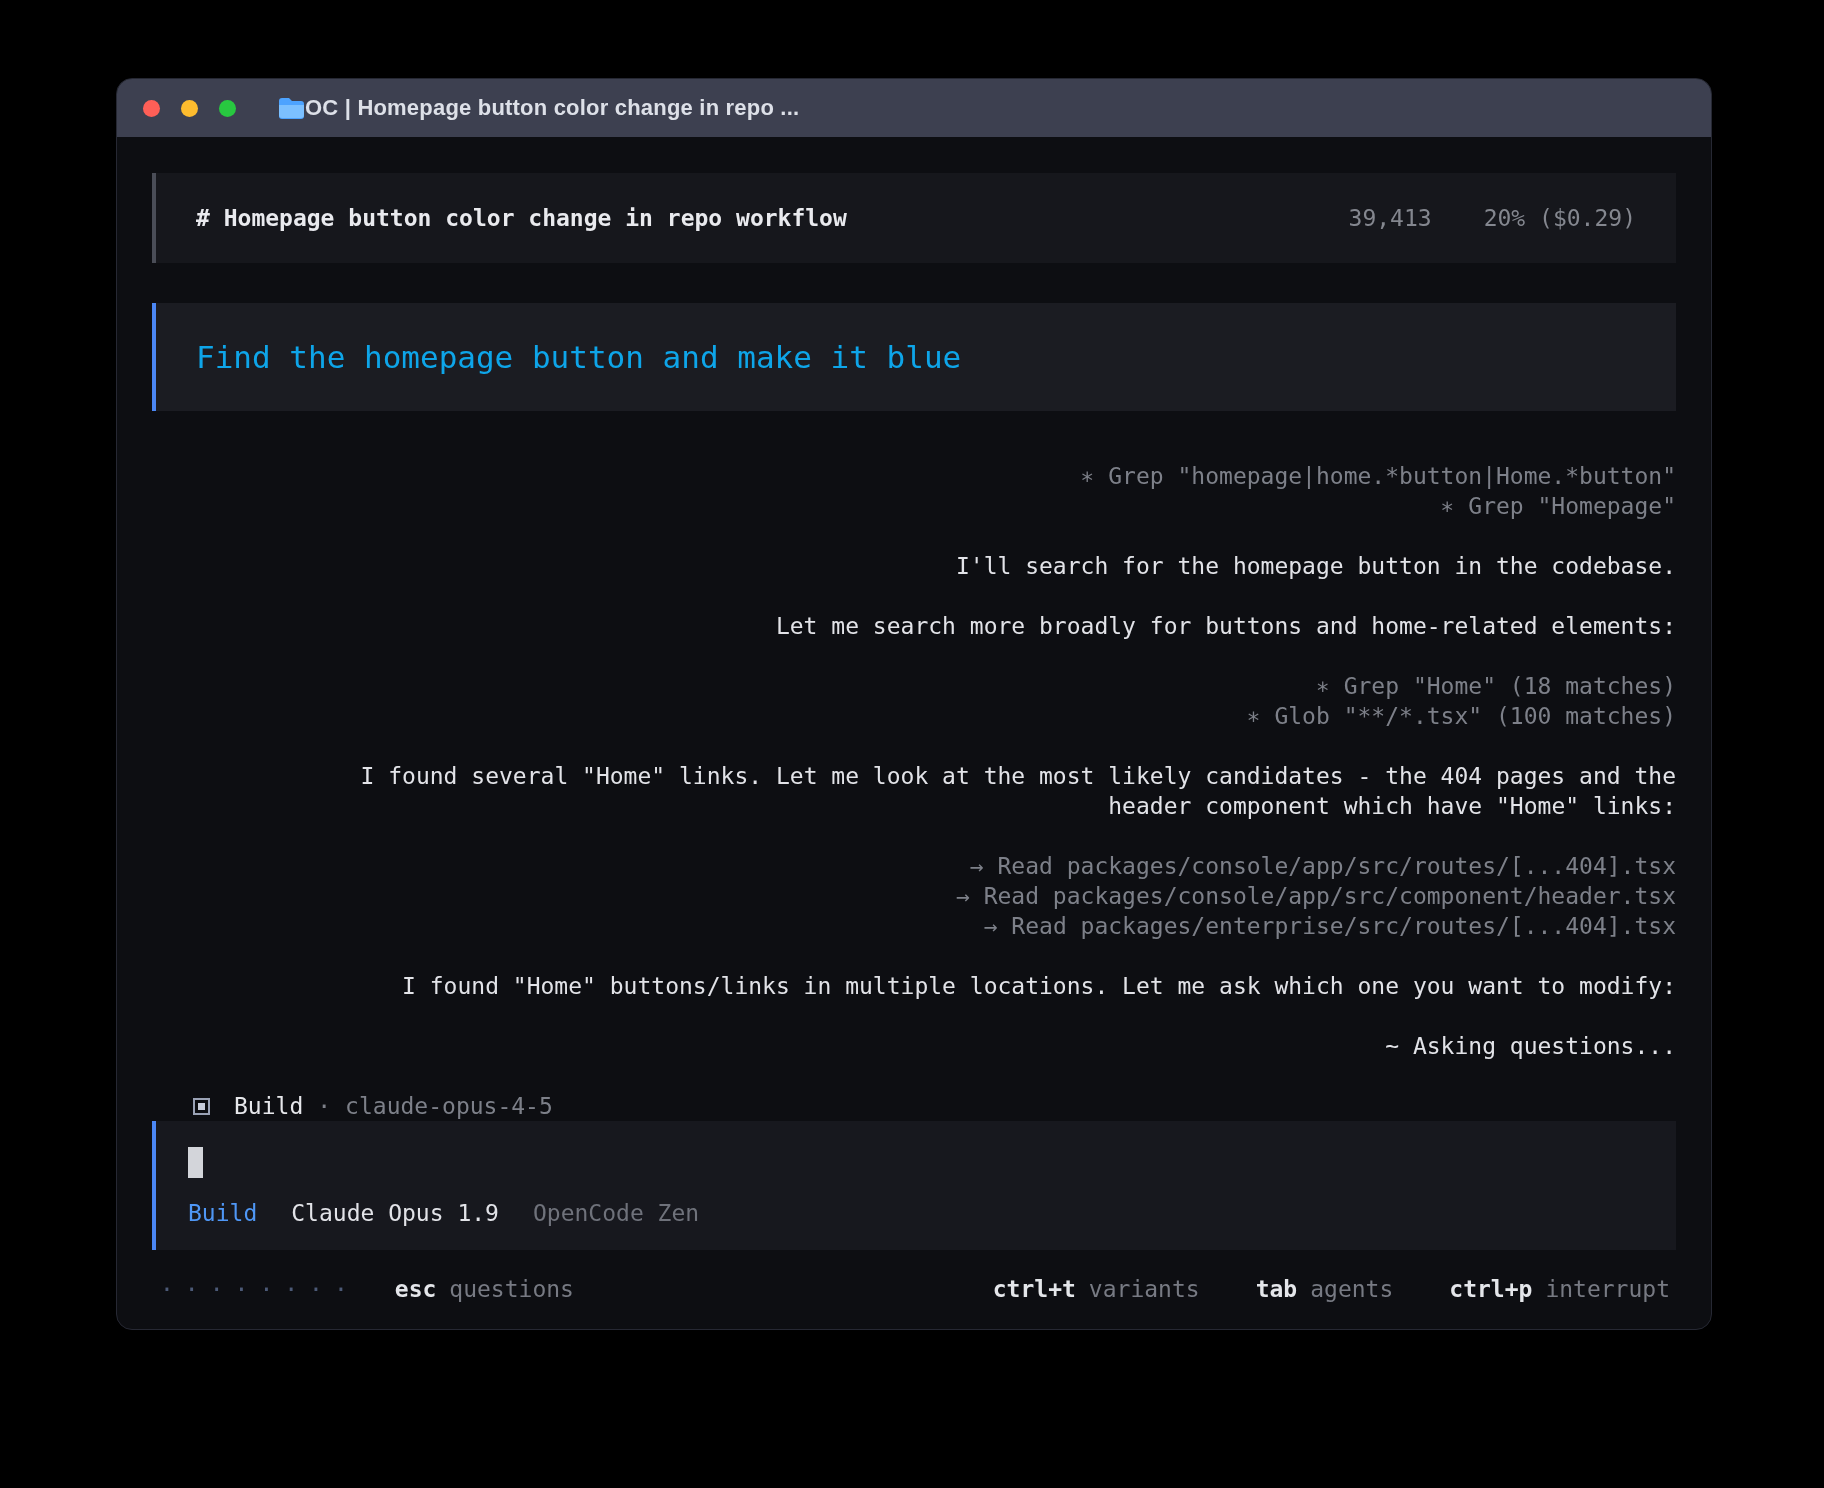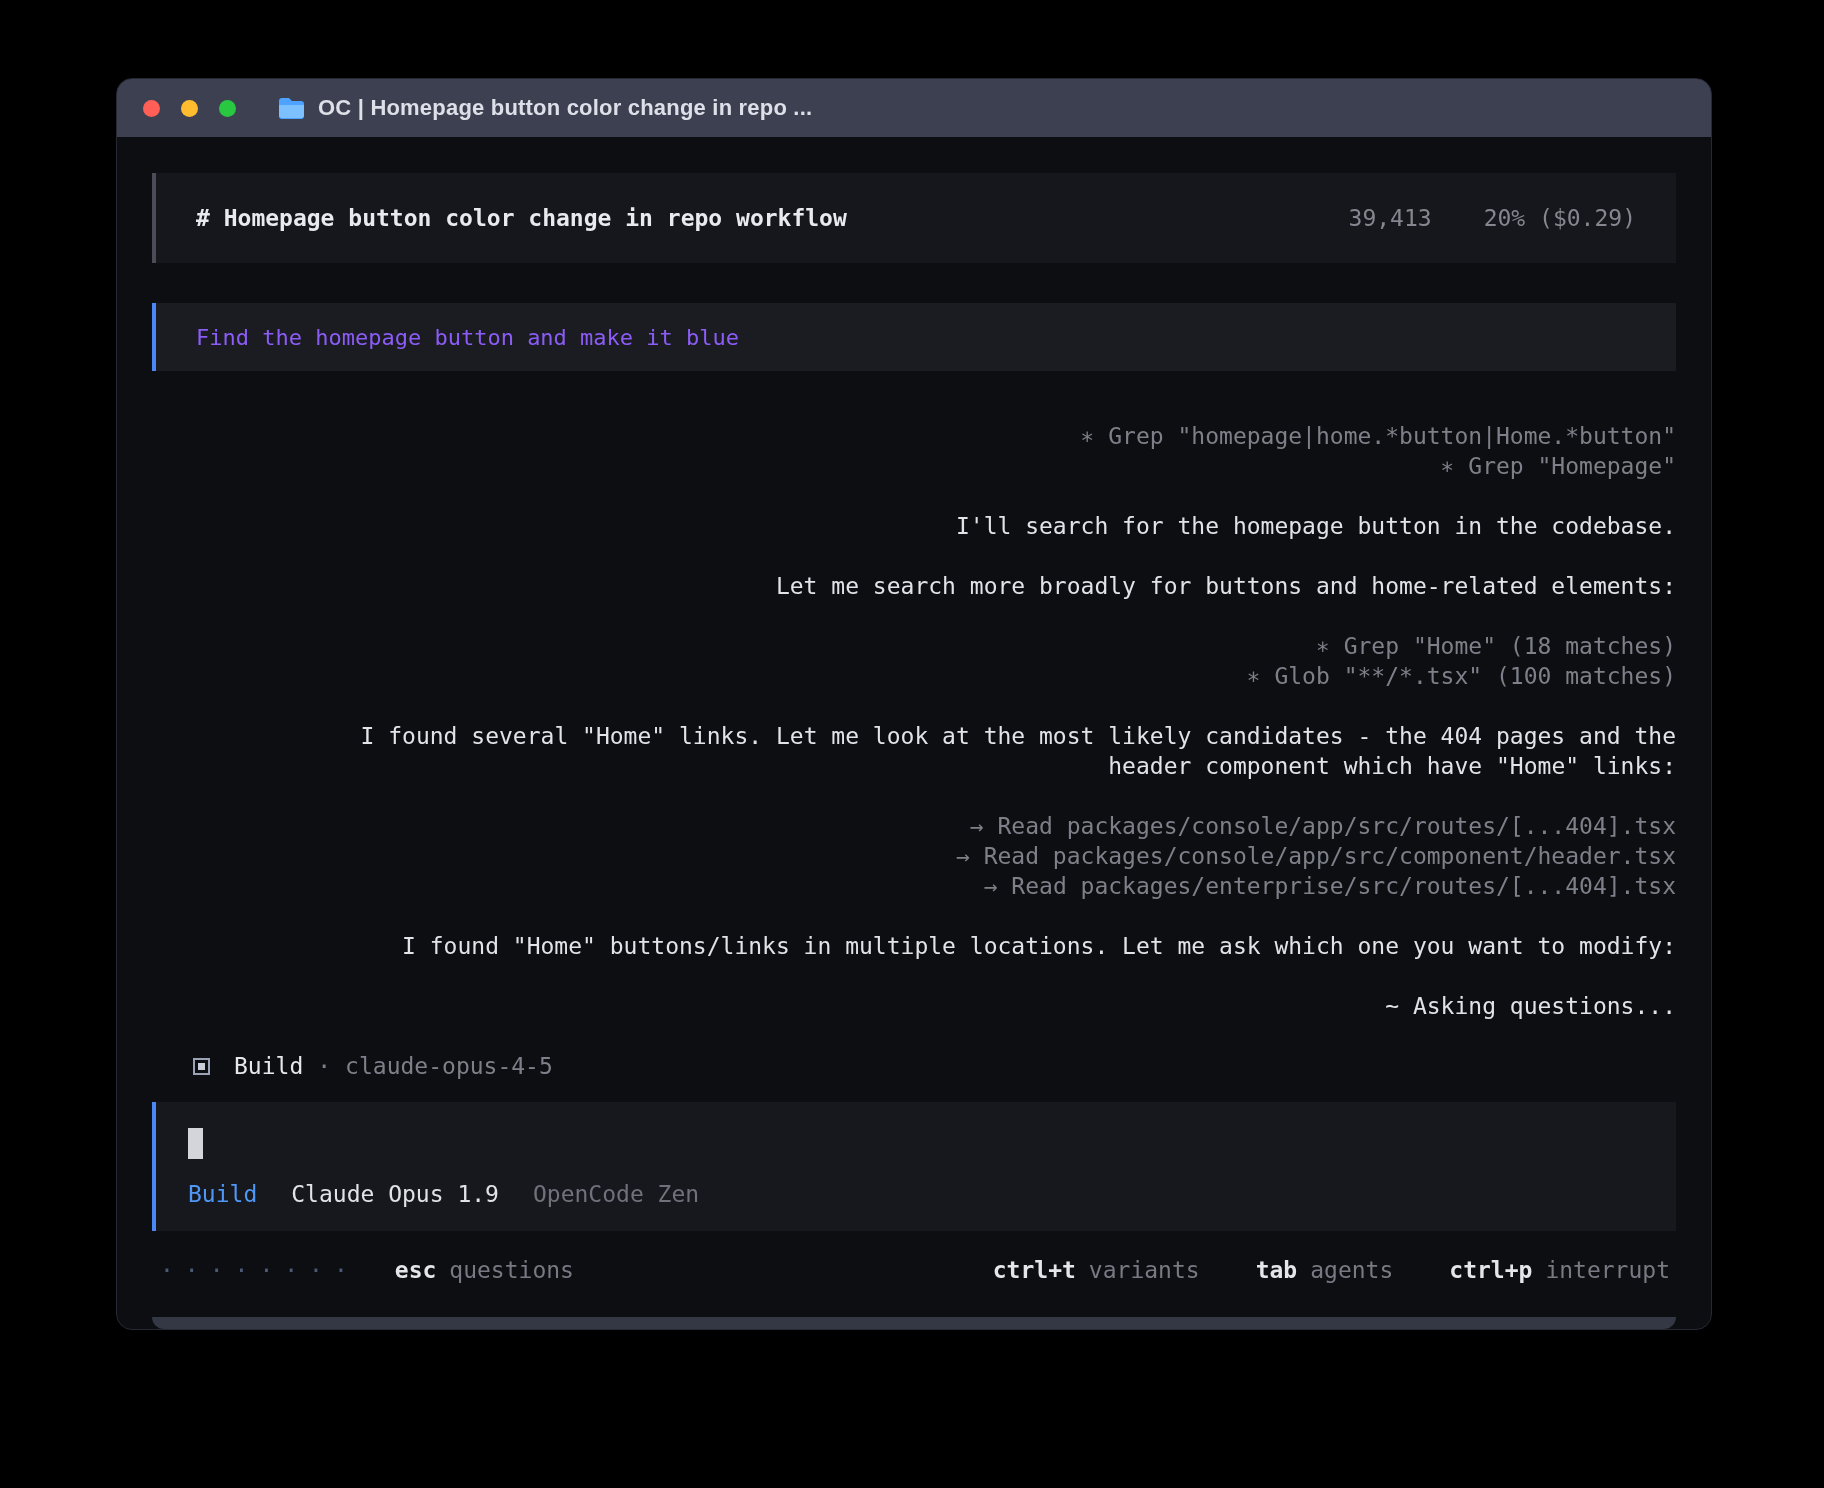--- a/index.html
+++ b/index.html
@@ -16,43 +16,43 @@
   .titlebar {
     flex:none; height:58px; background:#3d4050;
     display:flex; align-items:center; padding:0 26px;
   }
   .lights { display:flex; gap:21px; align-items:center; }
   .light { width:17px; height:17px; border-radius:50%; }
   .light.red { background:#ff5f57; }
   .light.yellow { background:#febc2e; }
   .light.green { background:#28c840; }
   .tb-title {
-    margin-left:42px; display:flex; align-items:center; gap:13px;
+    margin-left:42px; display:flex; align-items:center; 
     color:#dde0e8; font-family:"Liberation Sans",sans-serif;
     font-weight:bold; font-size:22px; letter-spacing:0.2px;
   }
   .folder-ic { width:27px; height:22px; position:relative; flex:none; }
 
   
   .content {
     flex:1; display:flex; flex-direction:column;
     padding:36px 35px 0 35px; overflow:hidden;text-align:right;
   }
   .strip {
     border-left:4px solid #4a4d57; background:#16171c;
     display:flex; align-items:center; justify-content:space-between;
     padding:0 40px; height:90px; flex:none;
   }
   .strip.header-strip { margin-bottom:40px; }
   .header-title { font-weight:bold; color:#e9eaee; font-size:23px; }
   .header-stats { color:#84878f; font-size:23px; display:flex; gap:52px; }
 
   .strip.user-strip {
-    border-left-color:#4b87f5; background:#1b1c22; height:68px;
-    justify-content:flex-start; color:#8b5cf6; font-size:22px;
+    border-left-color:#4b87f5; background:#1b1c22; height:108px;
+    justify-content:flex-start; color:#0ea5e9; font-size:31px;
     margin-bottom:50px;
   }
 
   .conv { padding-left:41px; font-size:23px; line-height:30px; }
   .group { margin-top:30px; }
   .group:first-child { margin-top:0; }
   .t-white { color:#e2e3e8; }
   .t-gray { color:#7d8089; }
 
   .agent-row { display:flex; align-items:center; gap:14px; margin-top:30px; }

